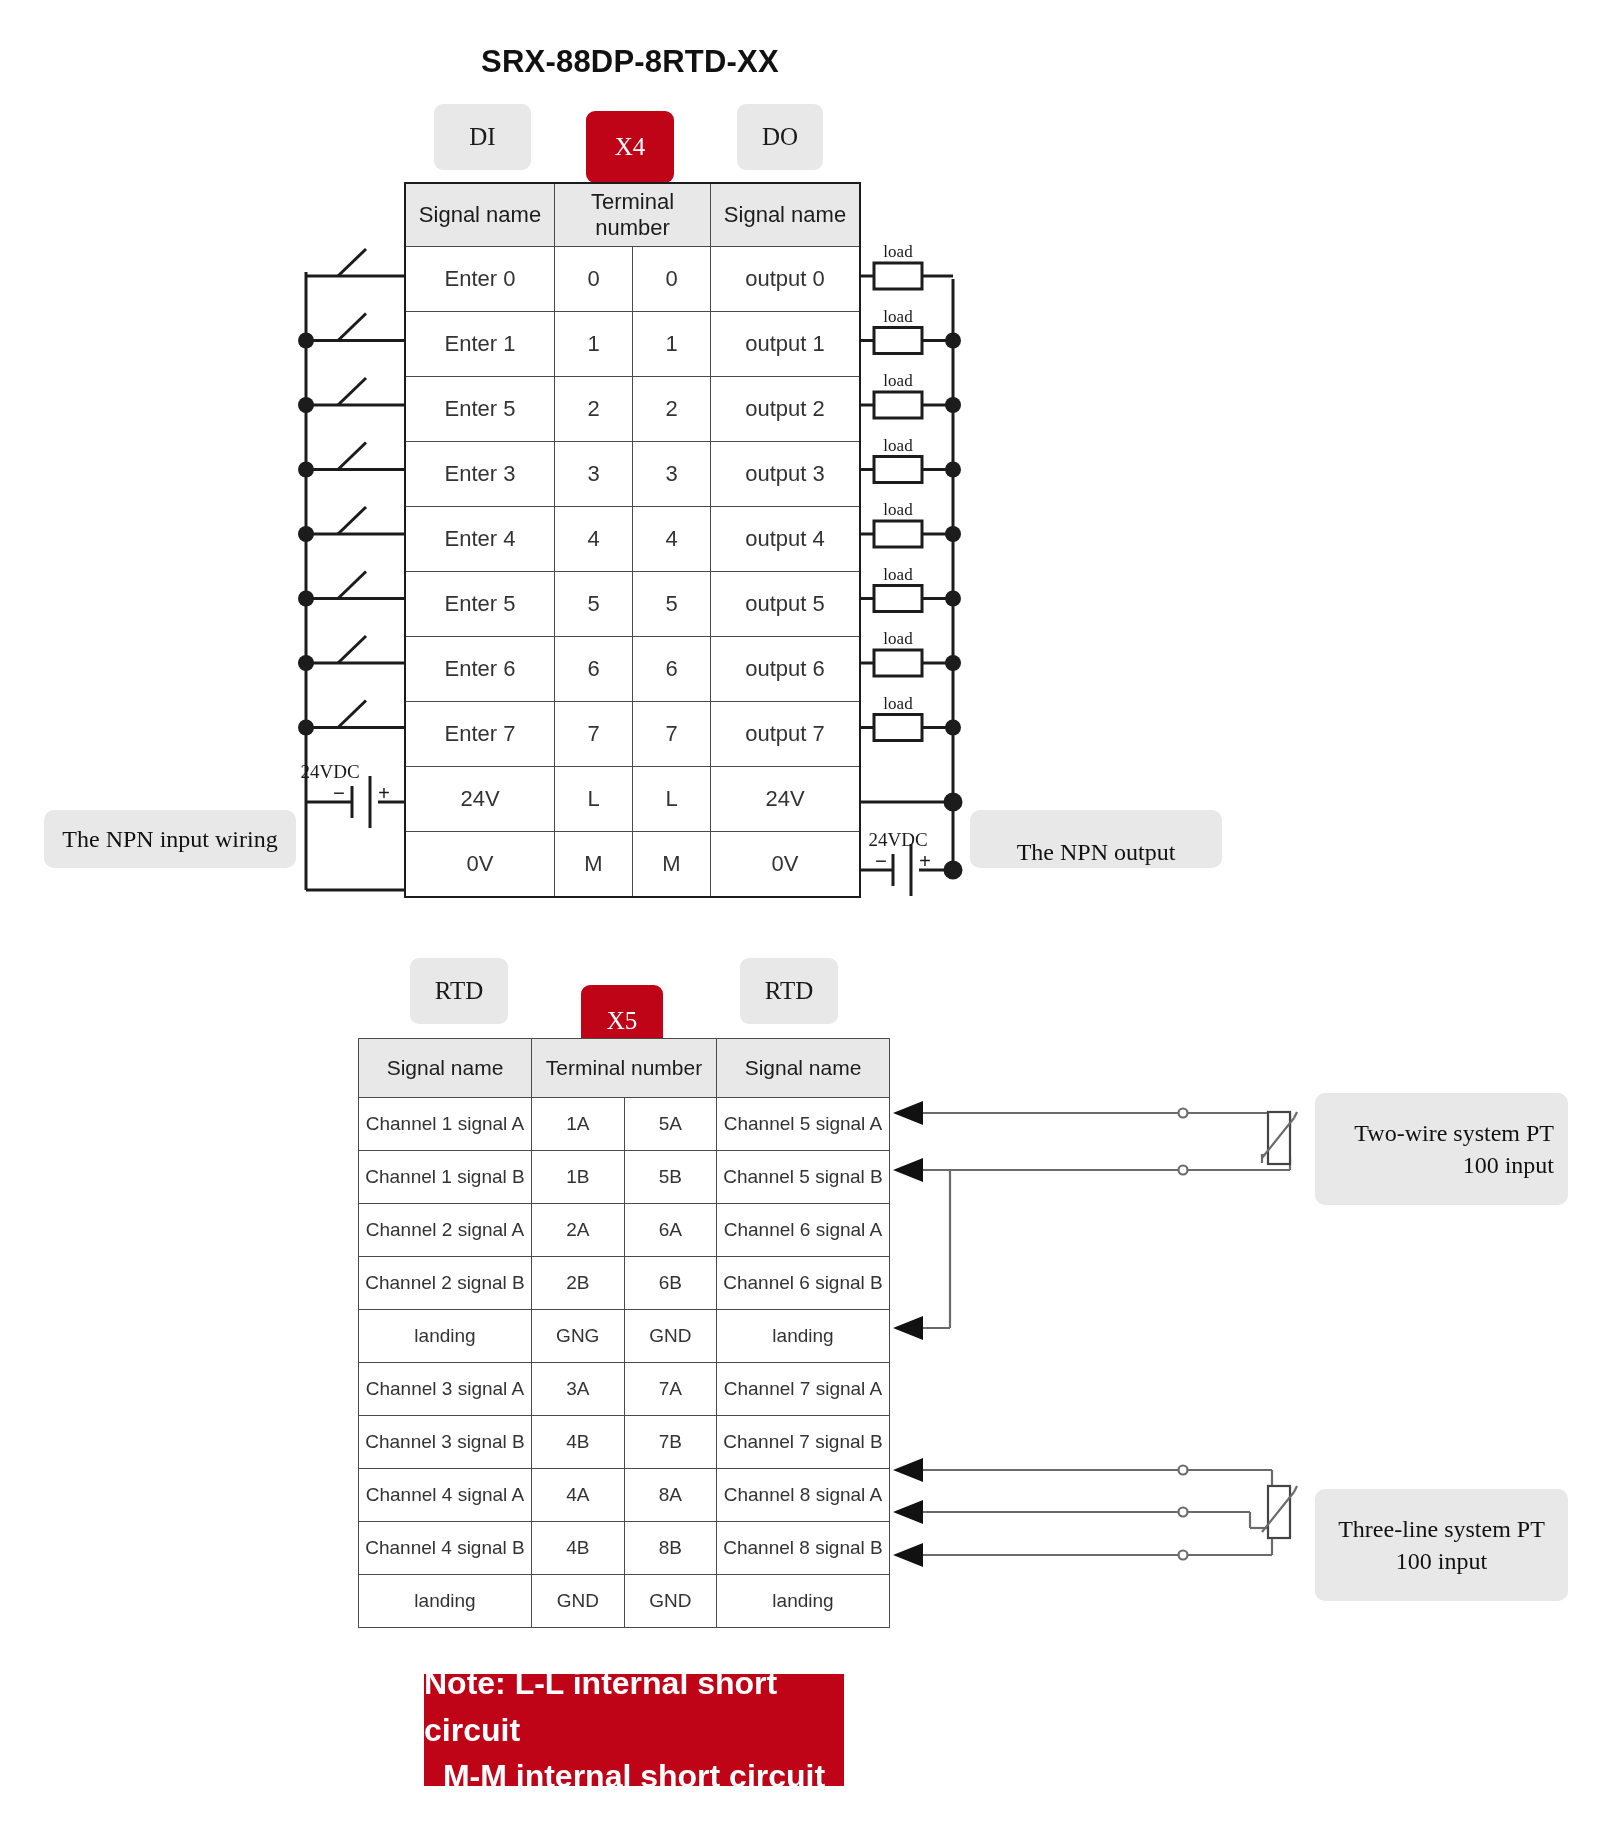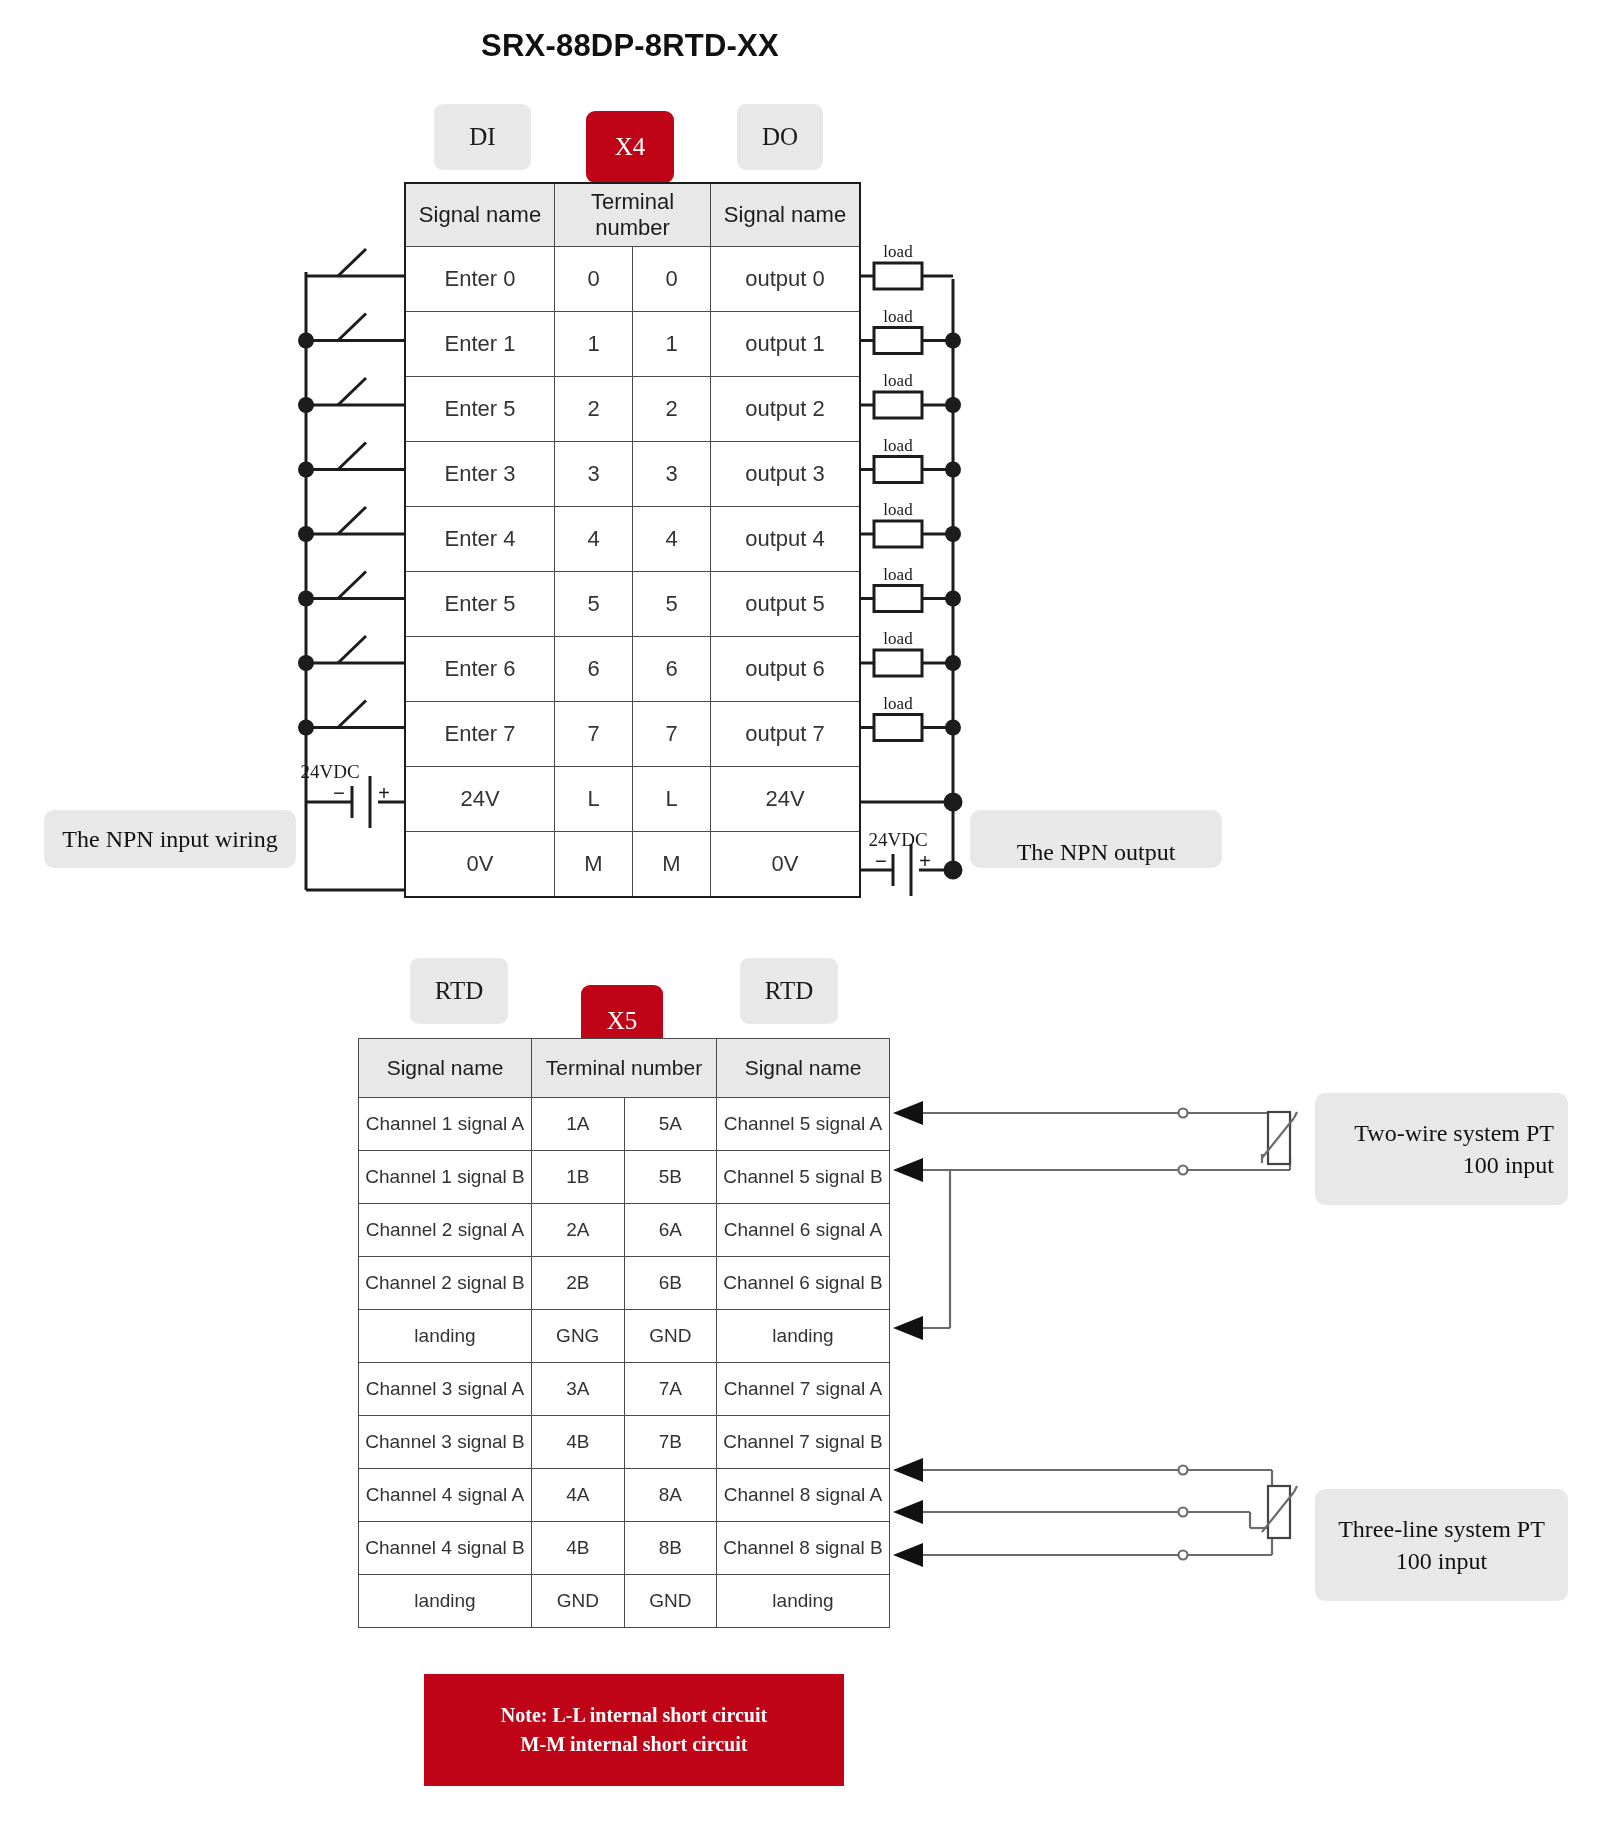--- a/index.html
+++ b/index.html
@@ -12,21 +12,21 @@
     height: 1843px;
     position: relative;
     font-family: "Liberation Sans", sans-serif;
     overflow: hidden;
   }
 
   
   #page-title {
     position: absolute;
     left: 0;
-    top: 28px;
+    top: 44px;
     width: 1260px;
     text-align: center;
     font-size: 31px;
     font-weight: bold;
     color: #111111;
     letter-spacing: .2px;
     font-family: "Liberation Sans", sans-serif;
   }
 
   
@@ -115,24 +115,23 @@
     left: 424px;
     top: 1674px;
     width: 420px;
     height: 112px;
     background: #c00418;
     display: flex;
     flex-direction: column;
     align-items: center;
     justify-content: center;
     color: #ffffff;
-    font-size: 20px;
+    font-size: 32px;
     font-weight: bold;
     line-height: 1.45;
-    font-family: Liberation Serif, serif;
   }
 
   
   #wire-layer {
     position: absolute;
     left: 0; top: 0;
     width: 1606px;
     height: 1843px;
     pointer-events: none;
   }

